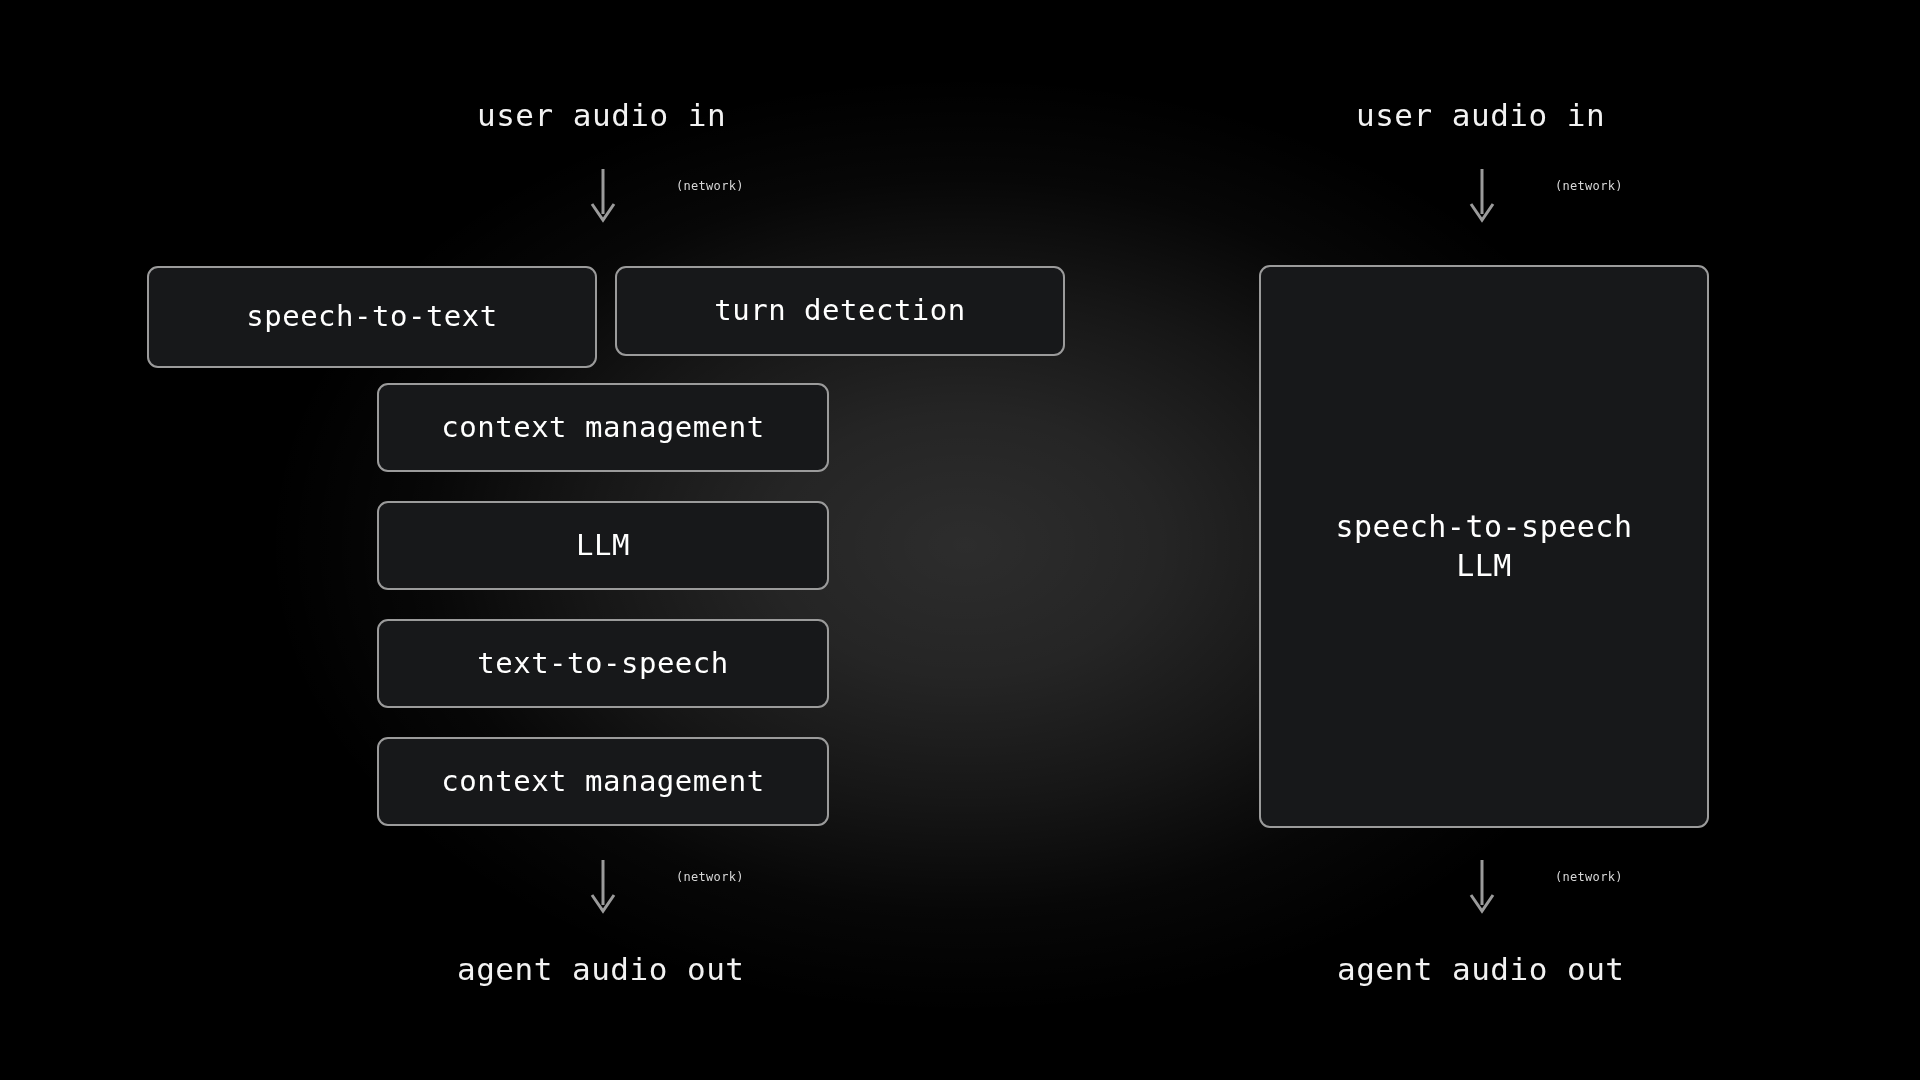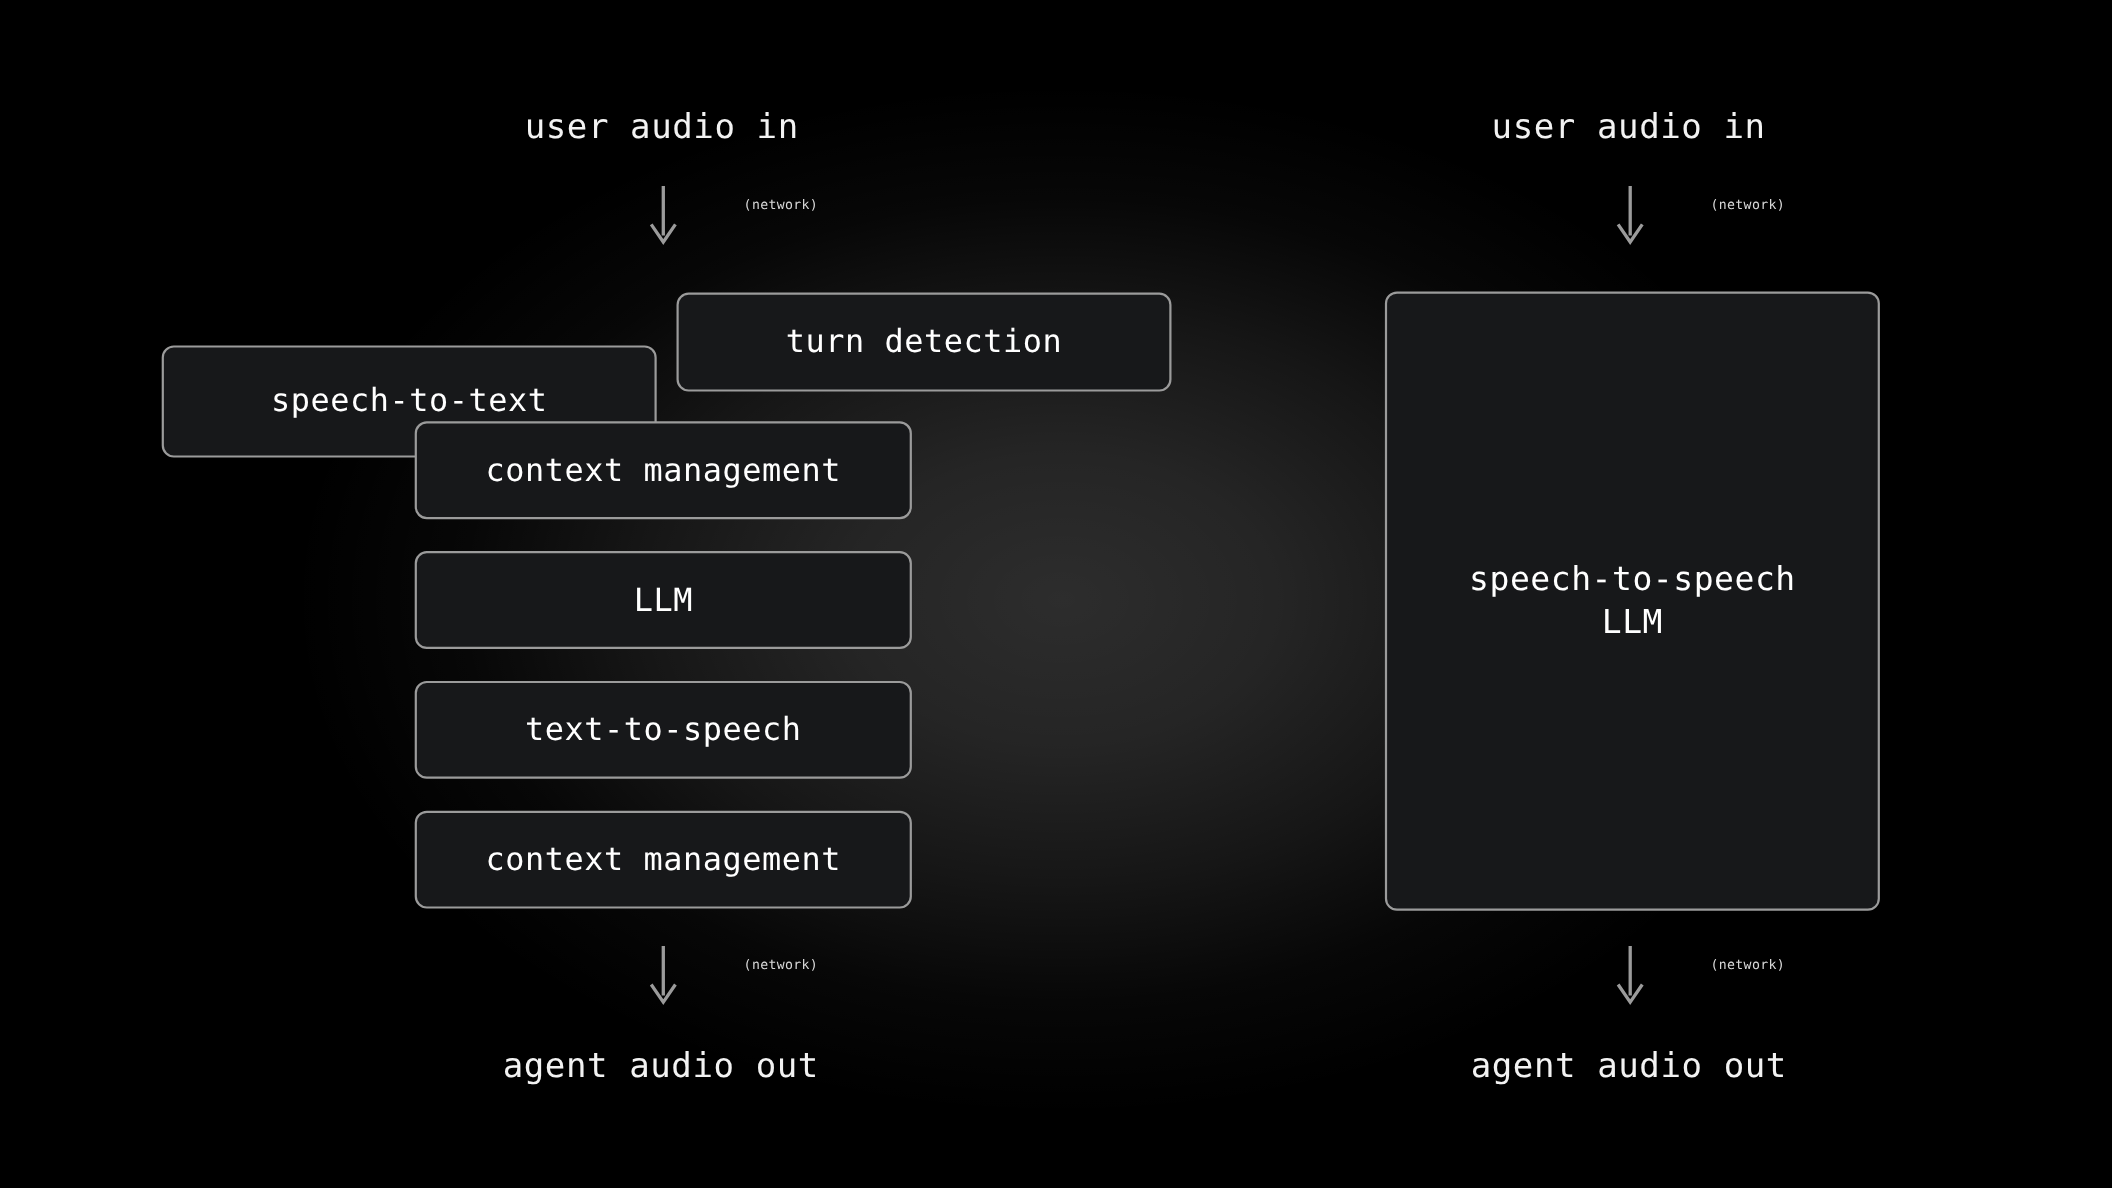--- a/index.html
+++ b/index.html
@@ -88,21 +88,21 @@
 
   <div class="arrow" style="left:588px; top:168px;">
     <svg width="30" height="56" viewBox="0 0 30 56">
       <path d="M15 1 L15 46" stroke="#9b9b9b" stroke-width="3" fill="none"></path>
       <path d="M4 36 L15 52 L26 36" stroke="#9b9b9b" stroke-width="3" fill="none" stroke-linecap="butt" stroke-linejoin="miter"></path>
     </svg>
   </div>
 
   <div class="net-label" style="left:676px; top:180px;">(network)</div>
 
-  <div class="node" style="left:147px; top:266px; width:450px; height:102px;margin-top:48px;">speech-to-text</div>
+  <div class="node" style="left:147px; top:266px; width:450px; height:102px;">speech-to-text</div>
 
   <div class="node" style="left:615px; top:266px; width:450px; height:90px;">turn detection</div>
 
   <div class="node" style="left:377px; top:383px; width:452px; height:89px;">context management</div>
 
   <div class="node" style="left:377px; top:501px; width:452px; height:89px;">LLM</div>
 
   <div class="node" style="left:377px; top:619px; width:452px; height:89px;text-align:center;">text-to-speech</div>
 
   <div class="node" style="left:377px; top:737px; width:452px; height:89px;">context management</div>

